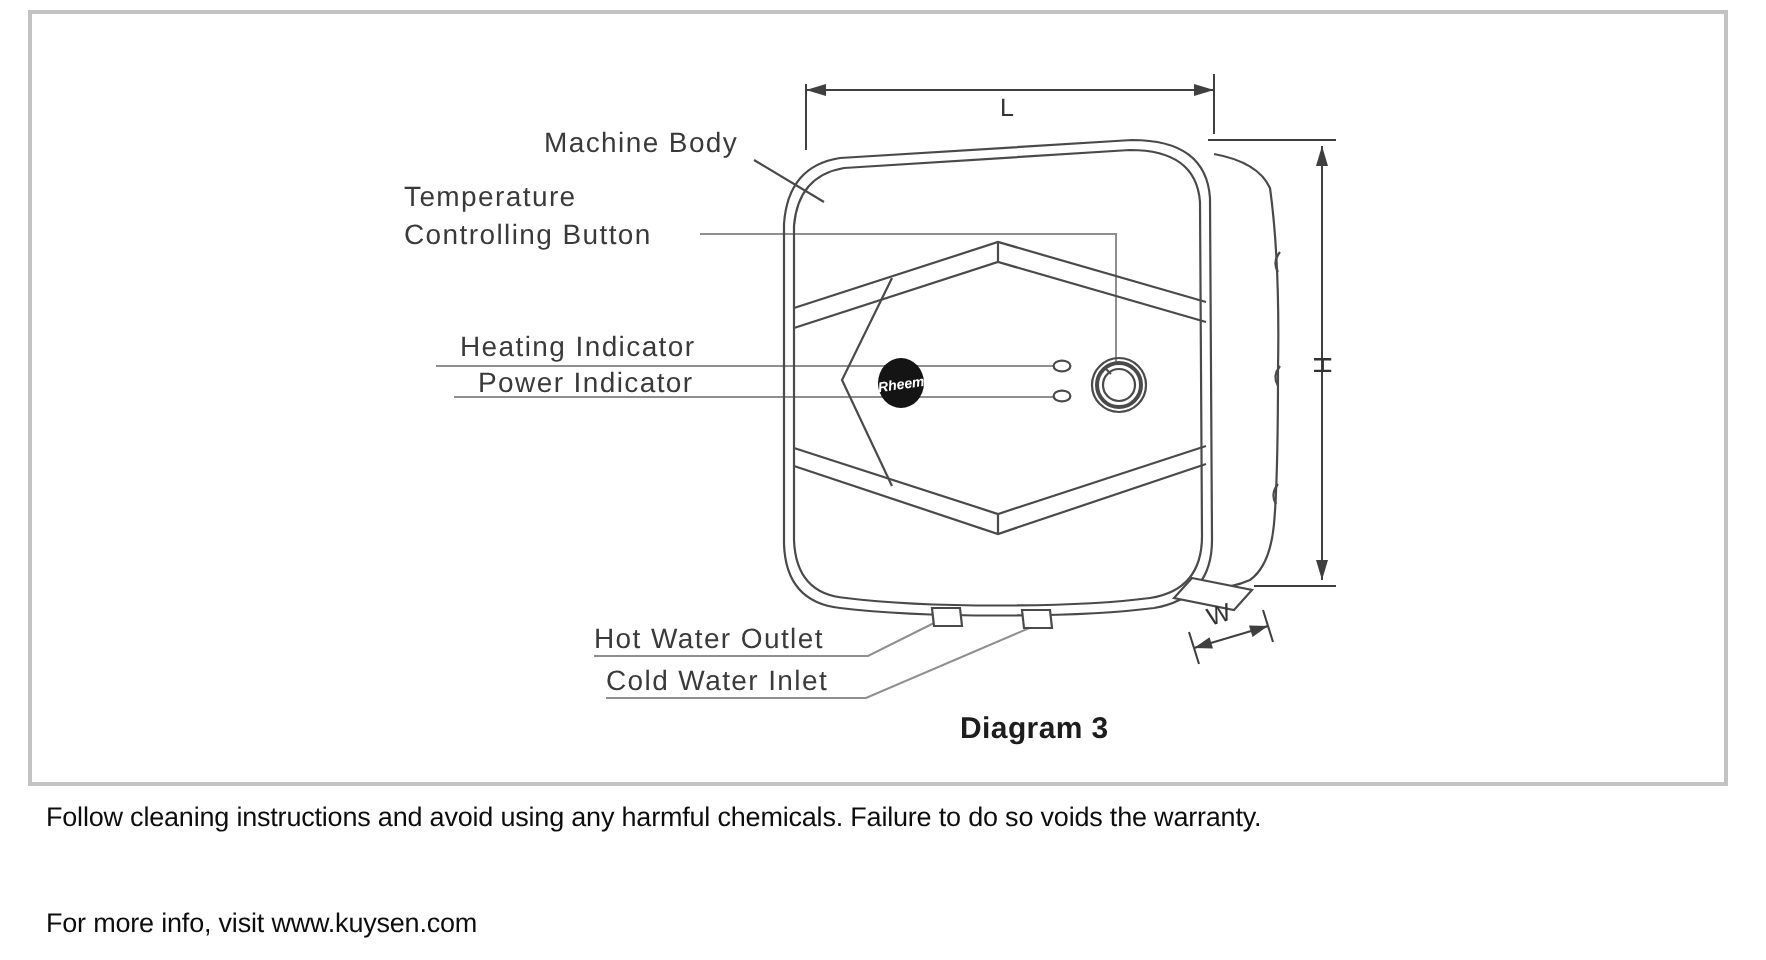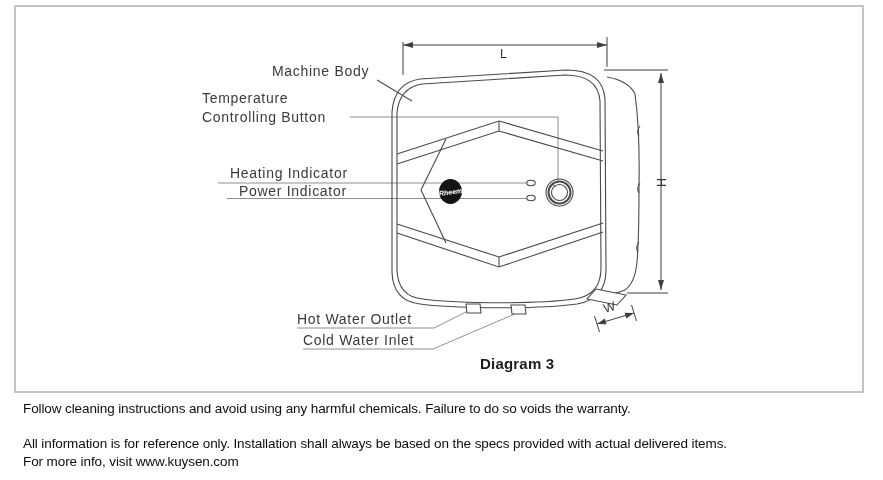--- a/index.html
+++ b/index.html
@@ -104,17 +104,17 @@
     <text x="230" y="178" class="callout">Heating Indicator</text>
     <text x="239" y="196" class="callout">Power Indicator</text>
     <text x="297" y="324" class="callout">Hot Water Outlet</text>
     <text x="303" y="345" class="callout">Cold Water Inlet</text>
 
     <text x="480" y="369" class="caption">Diagram 3</text>
   </svg>
 
   <div class="foot foot1">Follow cleaning instructions and avoid using any harmful chemicals. Failure to do so voids the warranty.</div>
   <div class="foot foot2">
-    <span>All information is for reference only. Installation shall always be based on the specs provided with actual delivered items.</span><br>
+    <br>
     <span>For more info, visit </span><b>www.kuysen.com</b>
   </div>
 
 </div>
 
 </body></html>

